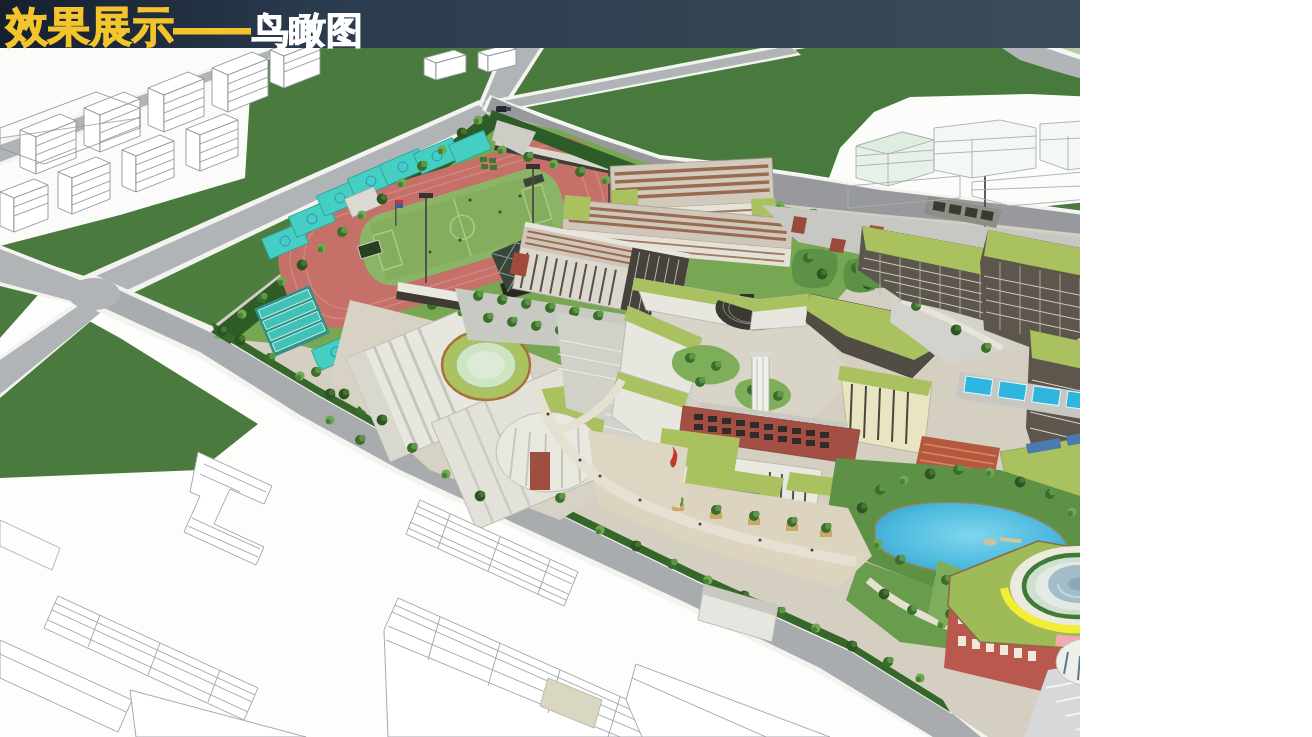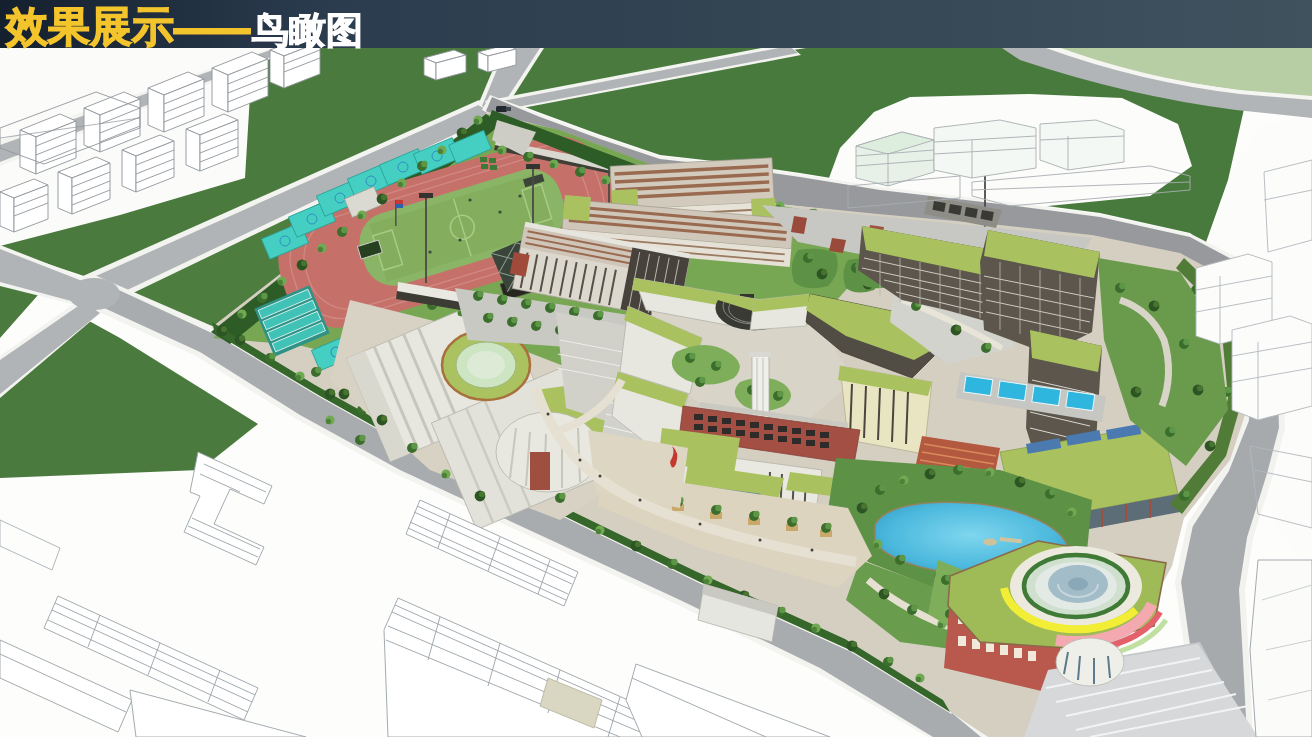--- a/index.html
+++ b/index.html
@@ -1,16 +1,16 @@
 <!DOCTYPE html>
 <html><head>
 <meta charset="utf-8">
 <style>
 html,body{margin:0;padding:0;background:#fff;}
-#stage{position:relative;width:1312px;height:737px;overflow:hidden;font-family:"Liberation Sans",sans-serif;}
+#stage{position:relative;width:1080px;height:737px;overflow:hidden;font-family:"Liberation Sans",sans-serif;}
 </style>
 </head>
 <body>
 <div id="stage">
 <svg width="1312" height="737" viewBox="0 0 1312 737">
 <defs>
 <linearGradient id="hdr" x1="0" y1="0" x2="1" y2="0">
 <stop offset="0" stop-color="#15202e"></stop>
 <stop offset="0.25" stop-color="#2b3c4f"></stop>
 <stop offset="0.6" stop-color="#344553"></stop>

